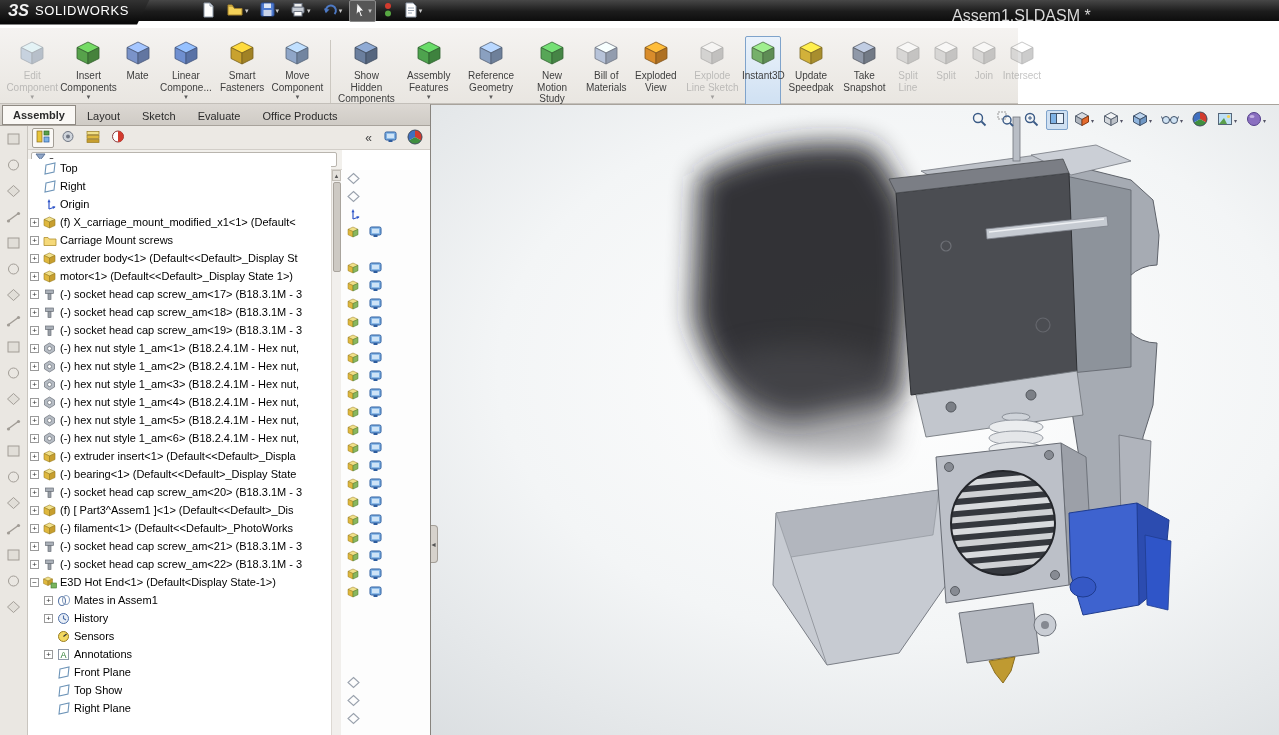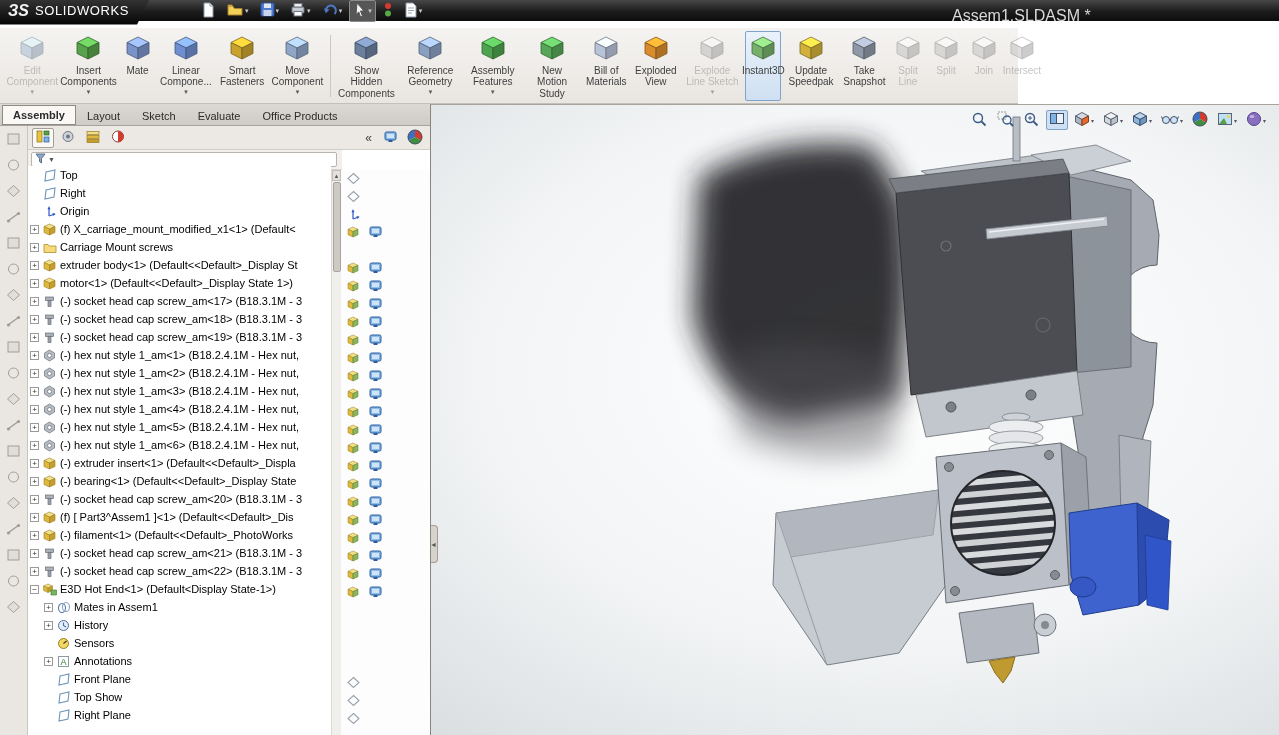--- a/index.html
+++ b/index.html
@@ -8,21 +8,21 @@
   #titlebar{position:absolute;left:0;top:0;width:1279px;height:21px;background:linear-gradient(#474747,#1c1c1c 55%,#0d0d0d);display:flex;align-items:center;color:#eee}
   .logo{display:flex;align-items:center;gap:6px;padding:0 22px 0 8px;height:28px;background:linear-gradient(#383838,#050505);clip-path:polygon(0 0,100% 0,calc(100% - 14px) 100%,0 100%)}
   .logo-glyph{font-weight:bold;font-style:italic;font-size:16px;color:#f2f2f2}
   .logo-text{font-weight:normal;font-size:13px;letter-spacing:.6px;color:#fff}
   #quickbar{display:flex;align-items:center;gap:3px;margin-left:46px}
   .qbtn{display:flex;align-items:center;height:22px;padding:0 3px;border-radius:2px;border:1px solid transparent}
   .qbtn.pressed{background:#565656;border:1px solid #8b8b8b}
   .qcar{color:#c9c9c9;font-size:7px;margin-left:1px}
   .doc-title{position:absolute;left:952px;top:7px;font-size:16px;color:#d9d9d9;white-space:nowrap}
   
-  #ribbon{position:absolute;left:0;top:28px;width:1018px;height:76px;background:linear-gradient(#f5f3f1,#e9e6e1);border-bottom:1px solid #c3bfb9;display:flex;align-items:flex-end;padding:19px 2px 1px 6px}
+  #ribbon{position:absolute;left:0;top:28px;width:1018px;height:76px;background:linear-gradient(#f5f3f1,#e9e6e1);border-bottom:1px solid #c3bfb9;display:flex;align-items:flex-start;padding:7px 2px 1px 6px}
   .rib-btn{display:flex;flex-direction:column;align-items:center;justify-content:flex-start;min-width:36px;max-width:62px;padding:3px 3px 1px;margin:1px 1px;border:1px solid transparent;border-radius:2px}
   .rib-lbl{font-size:10px;color:#3e3e3e;text-align:center;line-height:1.15;margin-top:2px}
   .rib-btn.disabled{opacity:.5}
   .rib-btn.disabled .rib-lbl{color:#8b8b8b}
   .rib-btn.active{background:linear-gradient(#eaf2fb,#cfe0f2);border:1px solid #7fa3cb}
   .rib-car{font-size:6px;color:#5a5a5a;margin-top:1px}
   .rib-sep{width:1px;background:#ccc8c1;margin:5px 4px}
   
   #tabbar{position:absolute;left:0;top:104px;width:430px;height:22px;background:linear-gradient(#dcd8d3,#cfcbc5);border-bottom:1px solid #a8a39c;display:flex;align-items:flex-end;padding-left:2px}
   .tab{height:20px;padding:0 10px;font-size:11px;color:#2b2b2b;display:flex;align-items:center;border:1px solid transparent;border-bottom:none}
@@ -33,21 +33,21 @@
   
   #tree-header{position:absolute;left:28px;top:126px;width:402px;height:24px;background:#ece9e4;border-bottom:1px solid #d2cec8;display:flex;align-items:center;padding:0 4px;gap:3px}
   .th-tab{width:22px;height:20px;display:flex;align-items:center;justify-content:center;border:1px solid transparent;border-radius:2px}
   .th-tab.active{background:#fbf9f6;border:1px solid #a39e96}
   .th-spacer{flex:1}
   .th-chev{font-size:12px;color:#444;padding:0 4px}
   #filter-row{position:absolute;left:28px;top:150px;width:314px;height:20px;background:#f2f0ec;border-bottom:1px solid #d8d4ce;display:flex;align-items:center;padding:0 3px}
   .filter-box{display:flex;align-items:center;gap:2px;background:#fff;border:1px solid #b9b5ae;border-radius:2px;height:15px;width:306px;padding:0 3px}
   .f-car{font-size:7px;color:#555}
   
-  #tree-rows{position:absolute;left:28px;top:166px;width:303px;height:565px;background:#fff;overflow:hidden}
+  #tree-rows{position:absolute;left:28px;top:159px;width:303px;height:565px;background:#fff;overflow:hidden}
   .tree-row{height:18px;display:flex;align-items:center;white-space:nowrap}
   .t-exp{width:9px;height:9px;min-width:9px;border:1px solid #9a9a9a;background:#fff;font-size:8px;line-height:7px;text-align:center;color:#333;margin-right:3px}
   .t-exp.none{border:none;background:transparent}
   .t-ico{width:15px;min-width:15px;height:14px;margin-right:3px;display:flex;align-items:center;justify-content:center}
   .t-lbl{font-size:11px;color:#000;overflow:hidden}
   
   #tree-scroll{position:absolute;left:331px;top:170px;width:10px;height:565px;background:#f1efec;border-left:1px solid #dcd8d2}
   .sb-arrow{height:11px;font-size:6px;color:#555;text-align:center;line-height:11px;background:#e4e1dc;border:1px solid #c2beb7}
   .sb-thumb{position:absolute;left:1px;top:12px;width:8px;height:90px;background:#cdc9c3;border:1px solid #a9a49d;border-radius:2px}
   
@@ -191,34 +191,34 @@
       <div class="rib-btn">
         <span class="rib-ico"><svg width="26" height="26" viewBox="0 0 26 26">
             <polygon points="13,2 24,7.5 13,13 2,7.5" fill="rgb(144,171,213)" stroke="rgb(64,76,95)" stroke-width="0.8"></polygon>
             <polygon points="2,7.5 13,13 13,24 2,18.5" fill="#6b7f9e" stroke="rgb(64,76,95)" stroke-width="0.8"></polygon>
             <polygon points="24,7.5 13,13 13,24 24,18.5" fill="rgb(86,102,126)" stroke="rgb(64,76,95)" stroke-width="0.8"></polygon>
           </svg></span>
         <span class="rib-lbl">Show Hidden Components</span>
       </div>
       <div class="rib-btn">
         <span class="rib-ico"><svg width="26" height="26" viewBox="0 0 26 26">
+            <polygon points="13,2 24,7.5 13,13 2,7.5" fill="rgb(105,220,105)" stroke="rgb(47,98,47)" stroke-width="0.8"></polygon>
+            <polygon points="2,7.5 13,13 13,24 2,18.5" fill="#4ea34e" stroke="rgb(47,98,47)" stroke-width="0.8"></polygon>
+            <polygon points="24,7.5 13,13 13,24 24,18.5" fill="rgb(62,130,62)" stroke="rgb(47,98,47)" stroke-width="0.8"></polygon>
+          </svg></span>
+        <span class="rib-lbl">Assembly Features</span>
+        <span class="rib-car">▼</span>
+      </div>
+      <div class="rib-btn">
+        <span class="rib-ico"><svg width="26" height="26" viewBox="0 0 26 26">
             <polygon points="13,2 24,7.5 13,13 2,7.5" fill="rgb(186,216,255)" stroke="rgb(83,96,115)" stroke-width="0.8"></polygon>
             <polygon points="2,7.5 13,13 13,24 2,18.5" fill="#8aa0c0" stroke="rgb(83,96,115)" stroke-width="0.8"></polygon>
             <polygon points="24,7.5 13,13 13,24 24,18.5" fill="rgb(110,128,154)" stroke="rgb(83,96,115)" stroke-width="0.8"></polygon>
           </svg></span>
         <span class="rib-lbl">Reference Geometry</span>
-        <span class="rib-car">▼</span>
-      </div>
-      <div class="rib-btn">
-        <span class="rib-ico"><svg width="26" height="26" viewBox="0 0 26 26">
-            <polygon points="13,2 24,7.5 13,13 2,7.5" fill="rgb(105,220,105)" stroke="rgb(47,98,47)" stroke-width="0.8"></polygon>
-            <polygon points="2,7.5 13,13 13,24 2,18.5" fill="#4ea34e" stroke="rgb(47,98,47)" stroke-width="0.8"></polygon>
-            <polygon points="24,7.5 13,13 13,24 24,18.5" fill="rgb(62,130,62)" stroke="rgb(47,98,47)" stroke-width="0.8"></polygon>
-          </svg></span>
-        <span class="rib-lbl">Assembly Features</span>
         <span class="rib-car">▼</span>
       </div>
       <div class="rib-btn">
         <span class="rib-ico"><svg width="26" height="26" viewBox="0 0 26 26">
             <polygon points="13,2 24,7.5 13,13 2,7.5" fill="rgb(117,224,117)" stroke="rgb(52,100,52)" stroke-width="0.8"></polygon>
             <polygon points="2,7.5 13,13 13,24 2,18.5" fill="#57a657" stroke="rgb(52,100,52)" stroke-width="0.8"></polygon>
             <polygon points="24,7.5 13,13 13,24 24,18.5" fill="rgb(70,133,70)" stroke="rgb(52,100,52)" stroke-width="0.8"></polygon>
           </svg></span>
         <span class="rib-lbl">New Motion Study</span>
       </div>

